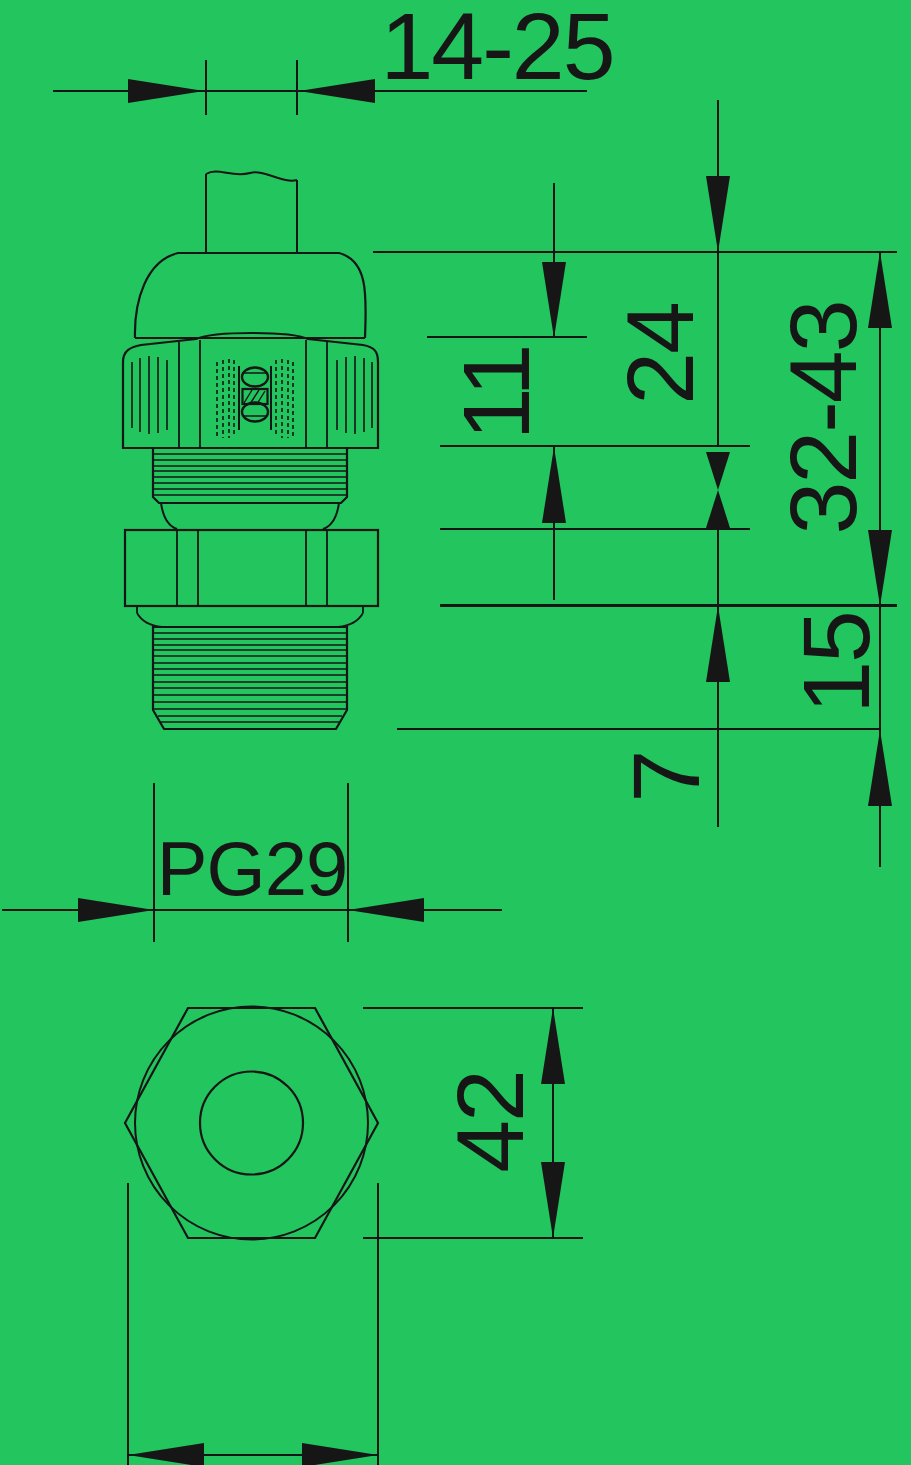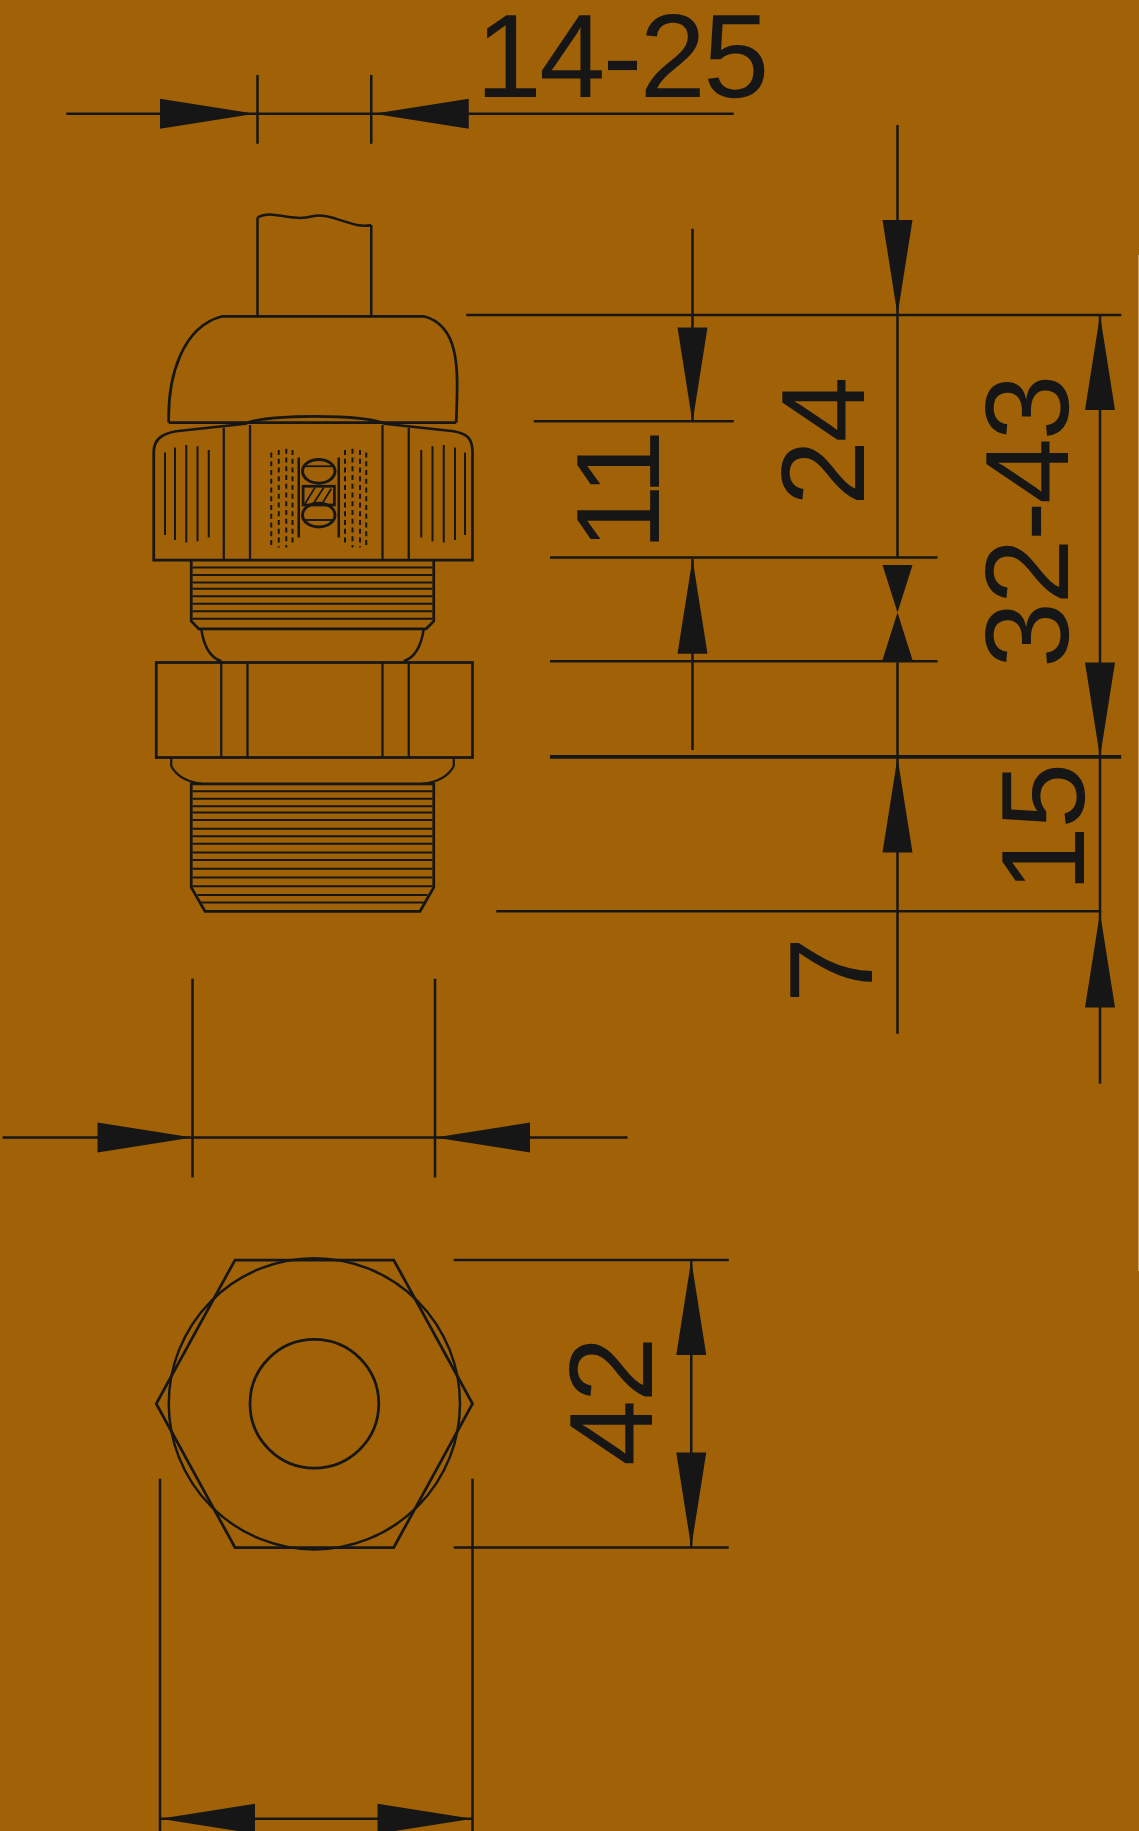--- a/index.html
+++ b/index.html
@@ -1,18 +1,18 @@
 <!DOCTYPE html>
 <html><head>
 <meta charset="utf-8">
 <style>
   html,body { margin:0; padding:0; background:#ffffff; }
   .canvas {
     position:relative; width:911px; height:1465px;
-    background:#a16207; overflow:hidden;
+    background:#22c55e; overflow:hidden;
     font-family:"Liberation Sans", sans-serif; color:#161616;
   }
   .ln  { position:absolute; background:#161616; }
   .arr { position:absolute; width:0; height:0; border:0 solid transparent; }
   .lbl {
     position:absolute; font-size:95px; line-height:1; letter-spacing:-2px;
     white-space:nowrap; color:#161616;
     transform:translate(-50%,-50%);
   }
   .rot { transform:translate(-50%,-50%) rotate(-90deg); }
@@ -103,20 +103,21 @@
   <div class="arr" style="left:868px; top:530px; border-top:76px solid #161616; border-left-width:12px; border-right-width:12px;"></div>
   <div class="arr" style="left:868px; top:730px; border-bottom:76px solid #161616; border-left-width:12px; border-right-width:12px;"></div>
   <div class="lbl rot" style="left:823px; top:418px;">32-43</div>
   <div class="lbl rot" style="left:836px; top:663px;">15</div>
 
   <div class="ln" style="left:2px; top:909px; width:500px; height:2px;"></div>
   <div class="ln" style="left:153px; top:783px; width:2px; height:159px;"></div>
   <div class="ln" style="left:347px; top:783px; width:2px; height:159px;"></div>
   <div class="arr" style="left:78px; top:898px; border-left:76px solid #161616; border-top-width:12px; border-bottom-width:12px;"></div>
   <div class="arr" style="left:348px; top:898px; border-right:76px solid #161616; border-top-width:12px; border-bottom-width:12px;"></div>
+  <div class="lbl sm" style="left:252px; top:869px;">PG29</div>
 
   <div class="ln" style="left:363px; top:1007px; width:220px; height:2px;"></div>
   <div class="ln" style="left:363px; top:1237px; width:220px; height:2px;"></div>
   <div class="ln" style="left:552px; top:1008px; width:2px; height:230px;"></div>
   <div class="arr" style="left:541px; top:1008px; border-bottom:76px solid #161616; border-left-width:12px; border-right-width:12px;"></div>
   <div class="arr" style="left:541px; top:1162px; border-top:76px solid #161616; border-left-width:12px; border-right-width:12px;"></div>
   <div class="lbl rot" style="left:490px; top:1122px;">42</div>
 
   <div class="ln" style="left:127px; top:1183px; width:2px; height:282px;"></div>
   <div class="ln" style="left:377px; top:1183px; width:2px; height:282px;"></div>

